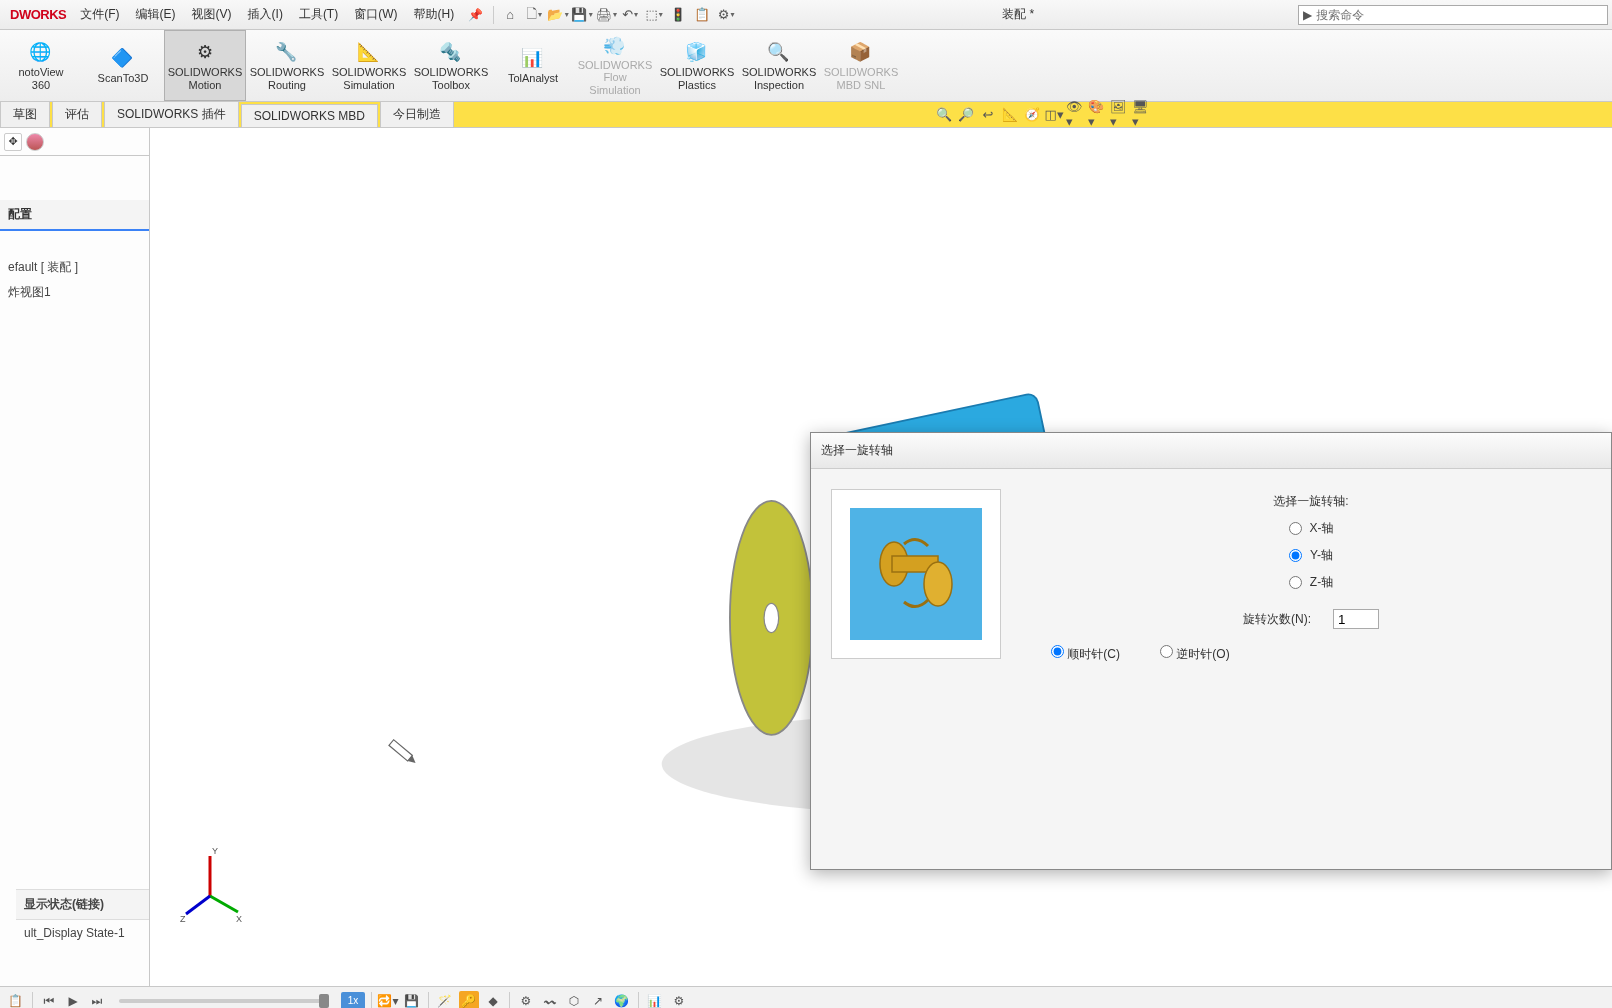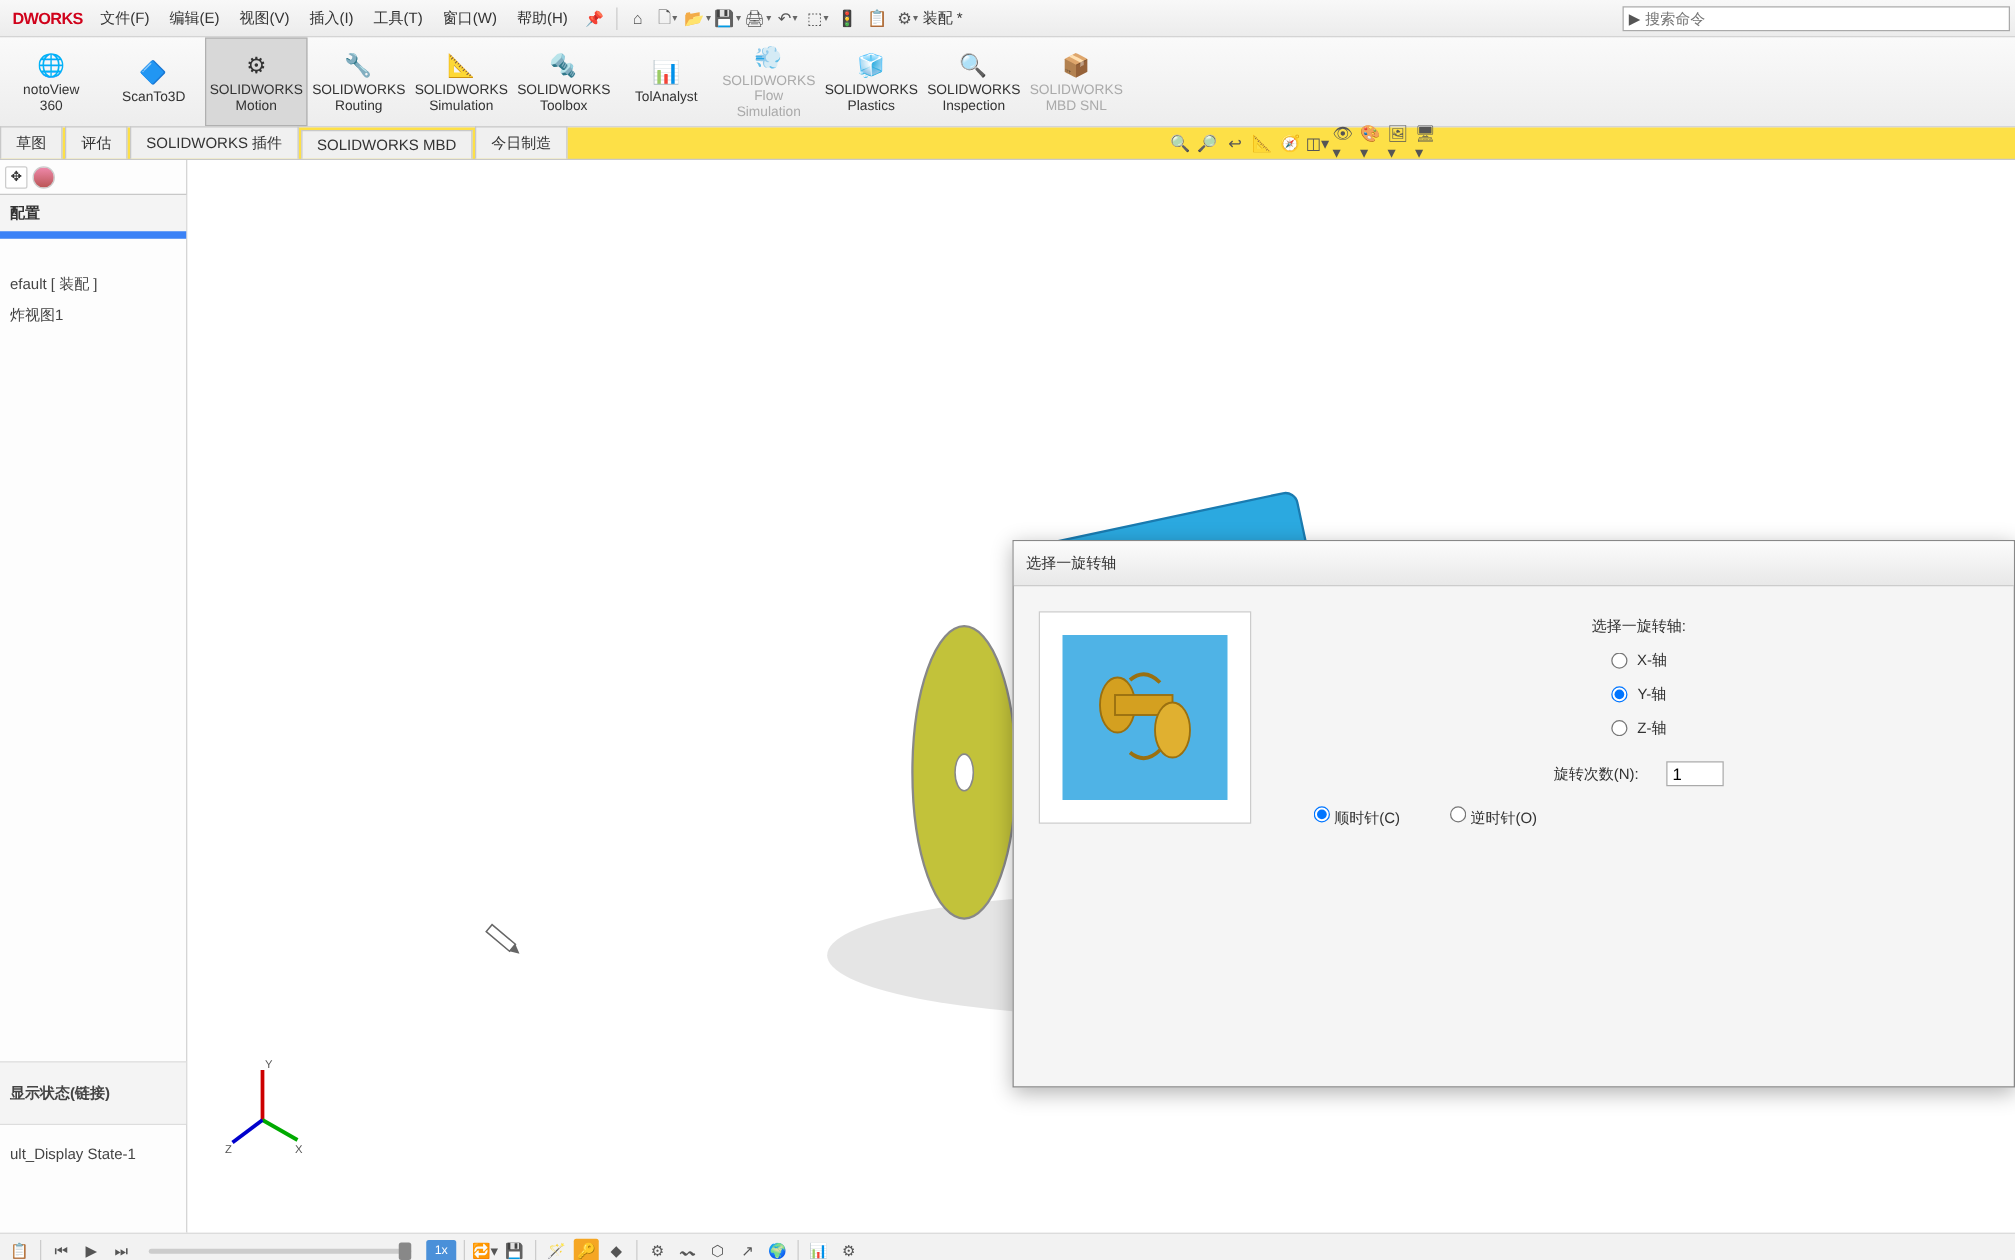--- a/index.html
+++ b/index.html
@@ -5,44 +5,44 @@
 * { margin: 0; padding: 0; box-sizing: border-box; font-family: "Microsoft YaHei", Arial, sans-serif; }
 body { background: #fff; font-size: 12px; color: #333; overflow: hidden; }
 
 .top-bar { height: 30px; background: linear-gradient(#f8f8f8,#ececec); border-bottom: 1px solid #c8c8c8; display: flex; align-items: center; padding: 0 4px; }
 .logo { color: #d0021b; font-weight: bold; font-size: 13px; padding: 0 6px; letter-spacing: -0.5px; }
 .menu-item { padding: 0 8px; height: 100%; display: flex; align-items: center; cursor: pointer; }
 .pin-icon { color: #2a6ed8; margin: 0 6px; cursor: pointer; }
 .sep { width: 1px; height: 18px; background: #ccc; margin: 0 4px; }
 .tb-icon { width: 16px; height: 16px; margin: 0 4px; display: inline-flex; align-items: center; justify-content: center; cursor: pointer; font-size: 13px; color: #555; }
 .tb-dd { font-size: 8px; color: #666; margin-left: 1px; }
-.doc-title { flex: 1; text-align: left; color: #333; }
+.doc-title { flex: 1; text-align: center; color: #333; }
 .search-box { width: 310px; height: 20px; border: 1px solid #aaa; background: #fff; display: flex; align-items: center; padding: 0 4px; }
 .search-box input { border: none; outline: none; flex: 1; font-size: 12px; color: #888; }
 
 .ribbon { height: 72px; background: linear-gradient(#fafafa,#ededed); border-bottom: 1px solid #c8c8c8; display: flex; }
 .ribbon-btn { width: 82px; display: flex; flex-direction: column; align-items: center; justify-content: center; padding: 4px 2px; cursor: pointer; border: 1px solid transparent; }
 .ribbon-btn.active { background: #d8d8d8; border: 1px solid #b0b0b0; }
 .ribbon-btn.disabled { color: #aaa; }
 .ribbon-icon { width: 24px; height: 24px; margin-bottom: 2px; display: flex; align-items: center; justify-content: center; font-size: 18px; }
 .ribbon-label { font-size: 11px; text-align: center; line-height: 1.15; }
 
 .tabs-row { height: 26px; background: #fde047; border-bottom: 1px solid #c8c8c8; display: flex; align-items: end; position: relative; }
 .sub-tab { padding: 4px 12px; background: #f0f0f0; border: 1px solid #c8c8c8; border-bottom: none; margin-right: 2px; font-size: 12px; cursor: pointer; }
 .view-toolbar { position: absolute; right: 460px; top: 2px; display: flex; gap: 2px; }
 .vt-icon { width: 20px; height: 20px; display: flex; align-items: center; justify-content: center; cursor: pointer; font-size: 13px; color: #555; }
 
 .workspace { display: flex; height: calc(100vh - 150px); position: relative; }
 .left-panel { width: 150px; background: #fdfdfd; border-right: 1px solid #c8c8c8; display: flex; flex-direction: column; }
 .panel-tabs { height: 28px; border-bottom: 1px solid #c8c8c8; display: flex; align-items: center; padding: 0 4px; gap: 4px; }
 .pt-icon { width: 18px; height: 18px; background: #fff; border: 1px solid #ccc; border-radius: 2px; cursor: pointer; display: flex; align-items: center; justify-content: center; font-size: 11px; }
-.panel-section { padding: 6px 8px; font-weight: bold; background: #f4f4f4; border-bottom: 6px solid #3b82f6; }
+.panel-section { padding: 6px 8px; font-weight: bold; background: #f4f4f4; border-bottom: 2px solid #3b82f6; margin-top: 44px; }
 .tree-item { padding: 4px 8px; font-size: 12px; cursor: pointer; color: #444; }
 .panel-spacer { flex: 1; }
-.display-state { padding: 16px 8px; font-size: 12px; color: #444; border-top: 1px solid #ddd; }
+.display-state { padding: 6px 8px; font-size: 12px; color: #444; border-top: 1px solid #ddd; margin-left: 16px; }
 
 .viewport { flex: 1; background: #fff; position: relative; }
 .model-svg { width: 100%; height: 100%; }
 .triad { position: absolute; left: 30px; bottom: 60px; }
 
 .dialog { position: absolute; right: 0; top: 432px; width: 802px; height: 438px; background: #f5f5f5; border: 1px solid #888; box-shadow: 0 4px 16px rgba(0,0,0,0.3); }
 .dialog-title { height: 36px; background: linear-gradient(#fcfcfc,#e8e8e8); padding: 0 10px; display: flex; align-items: center; font-size: 12px; border-bottom:1px solid #ccc; }
 .dialog-body { display: flex; padding: 20px; gap: 30px; }
 .preview-box { width: 170px; height: 170px; background: #fff; border: 1px solid #ccc; padding: 18px; }
 .preview-inner { width: 100%; height: 100%; background: #4fb3e6; display: flex; align-items: center; justify-content: center; }

